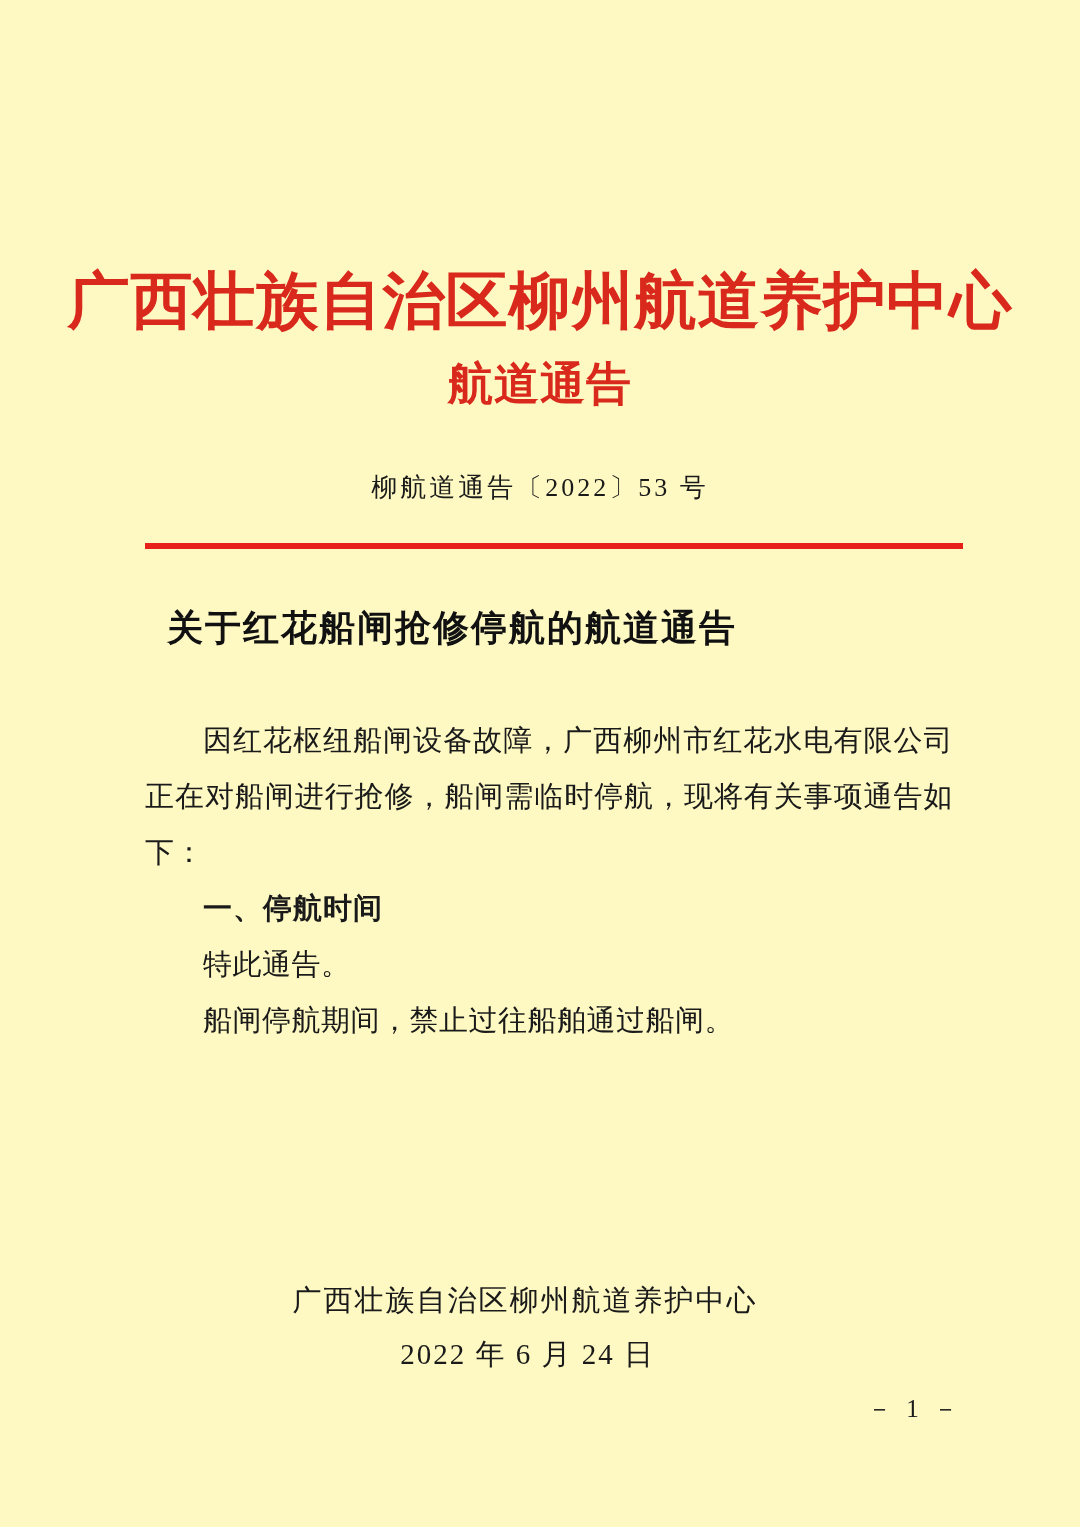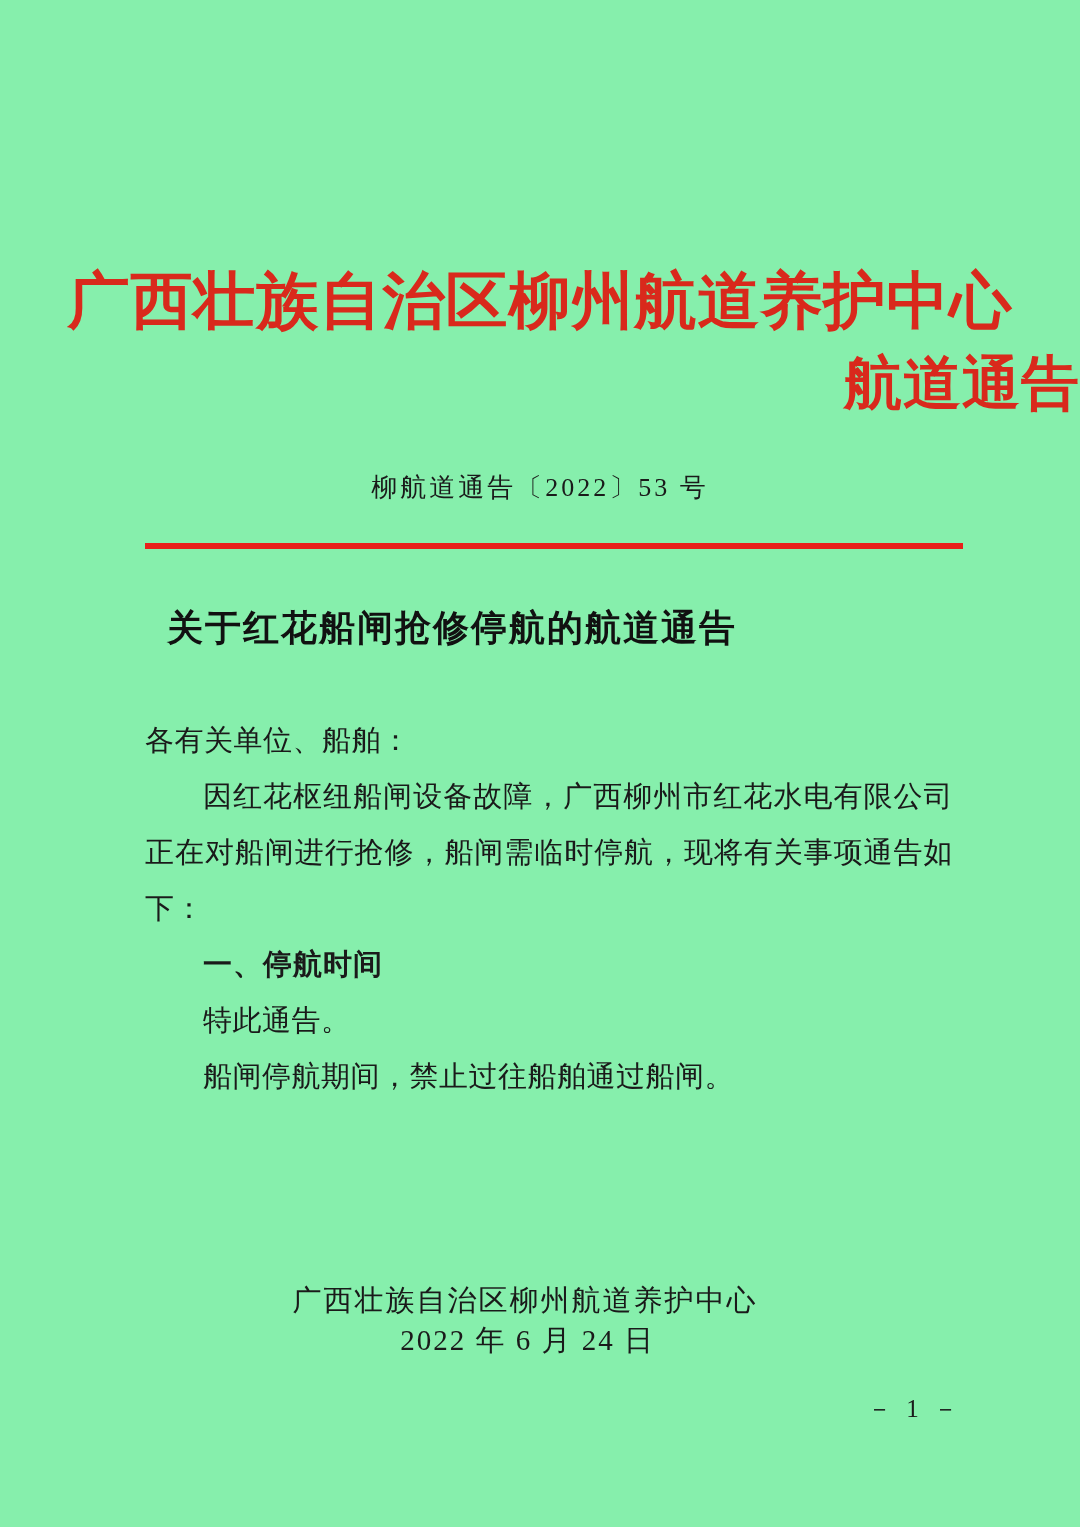--- a/index.html
+++ b/index.html
@@ -4,21 +4,21 @@
 <style>
   html, body {
     margin: 0;
     padding: 0;
     background: #ffffff;
   }
   .page {
     position: relative;
     width: 1080px;
     height: 1527px;
-    background: #86efac;
+    background: #fef9c3;
     font-family: "Liberation Serif", "DejaVu Serif", serif;
     overflow: hidden;
   }
 
   
   .masthead {
     position: absolute;
     left: 0;
     top: 258px;
     width: 1080px;
@@ -26,23 +26,22 @@
   }
   .masthead-line {
     color: #d9291c;
     font-weight: bold;
     font-size: 62px;
     line-height: 86px;
     letter-spacing: 1px;
     white-space: nowrap;
   }
   .masthead-line.second {
-    font-size: 58px;
+    font-size: 45px;
     line-height: 80px;
-    text-align: right;
   }
 
   
   .doc-number {
     position: absolute;
     left: 0;
     top: 470px;
     width: 1080px;
     text-align: center;
     font-size: 26px;
@@ -105,21 +104,21 @@
     width: 1080px;
     text-align: center;
     font-size: 29px;
     color: #1a1a1a;
   }
   .sign-org {
     letter-spacing: 2px;
     padding-right: 30px;
   }
   .sign-date {
-    margin-top: 0;
+    margin-top: 14px;
     letter-spacing: 2px;
     padding-right: 25px;
   }
 
   
   .page-number {
     position: absolute;
     right: 118px;
     top: 1392px;
     font-size: 25px;
@@ -138,21 +137,20 @@
   </div>
 
   <div class="doc-number">柳航道通告〔2022〕53 号</div>
 
   <div class="red-rule"></div>
 
   <div class="subject-title">关于红花船闸抢修停航的航道通告</div>
 
   <div class="body-block">
 
-    <p class="para">各有关单位、船舶：</p>
 
     <p class="para indent">因红花枢纽船闸设备故障，广西柳州市红花水电有限公司正在对船闸进行抢修，船闸需临时停航，现将有关事项通告如下：</p>
 
     <p class="heading">一、停航时间</p>
 
 
 
     <p class="para indent">特此通告。</p>
 
     <p class="para indent">船闸停航期间，禁止过往船舶通过船闸。</p>

